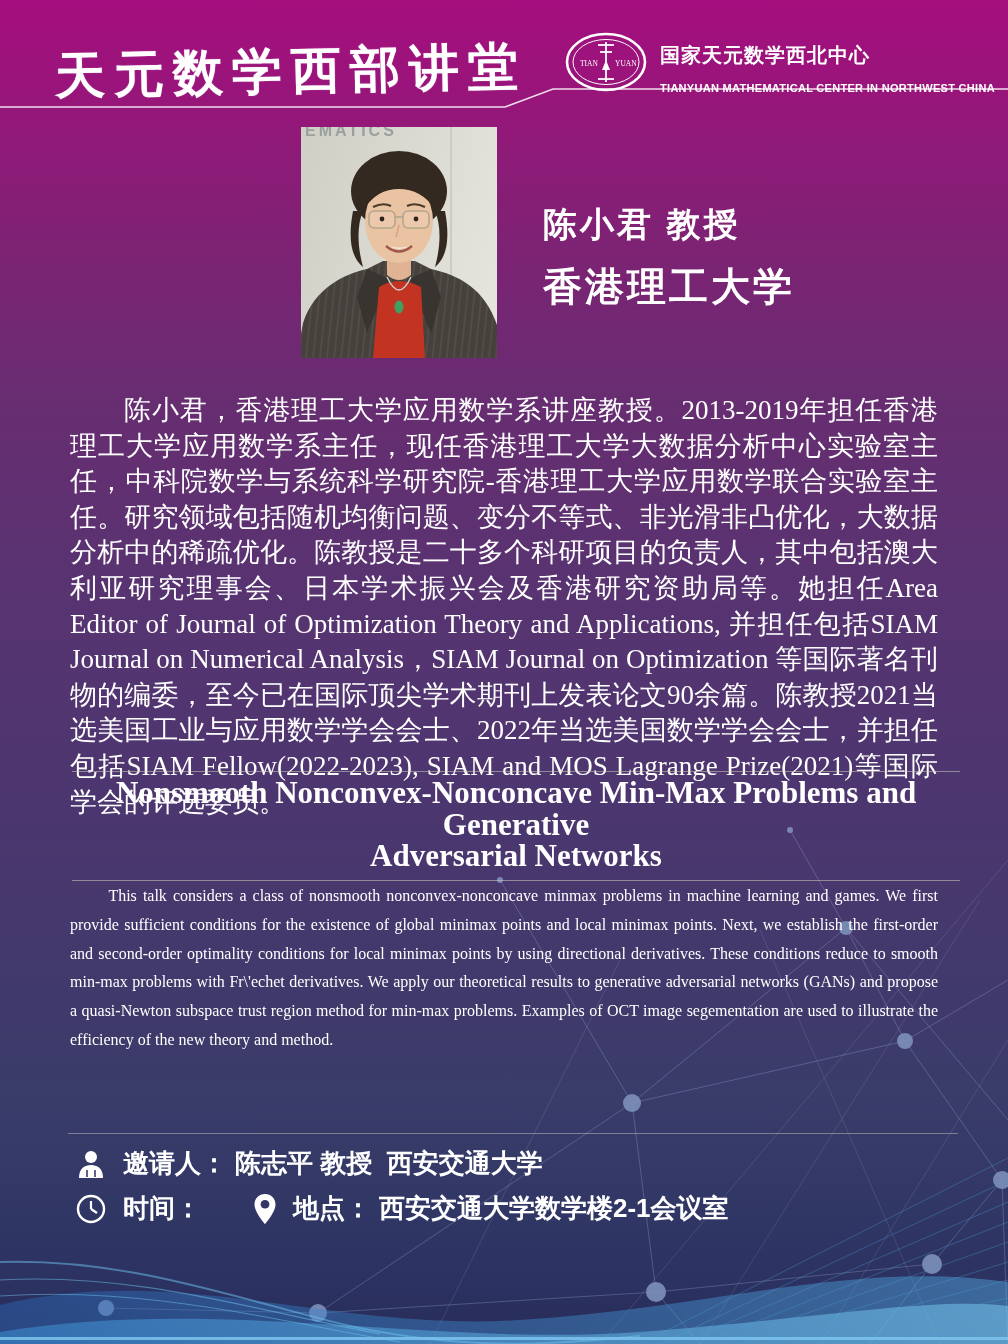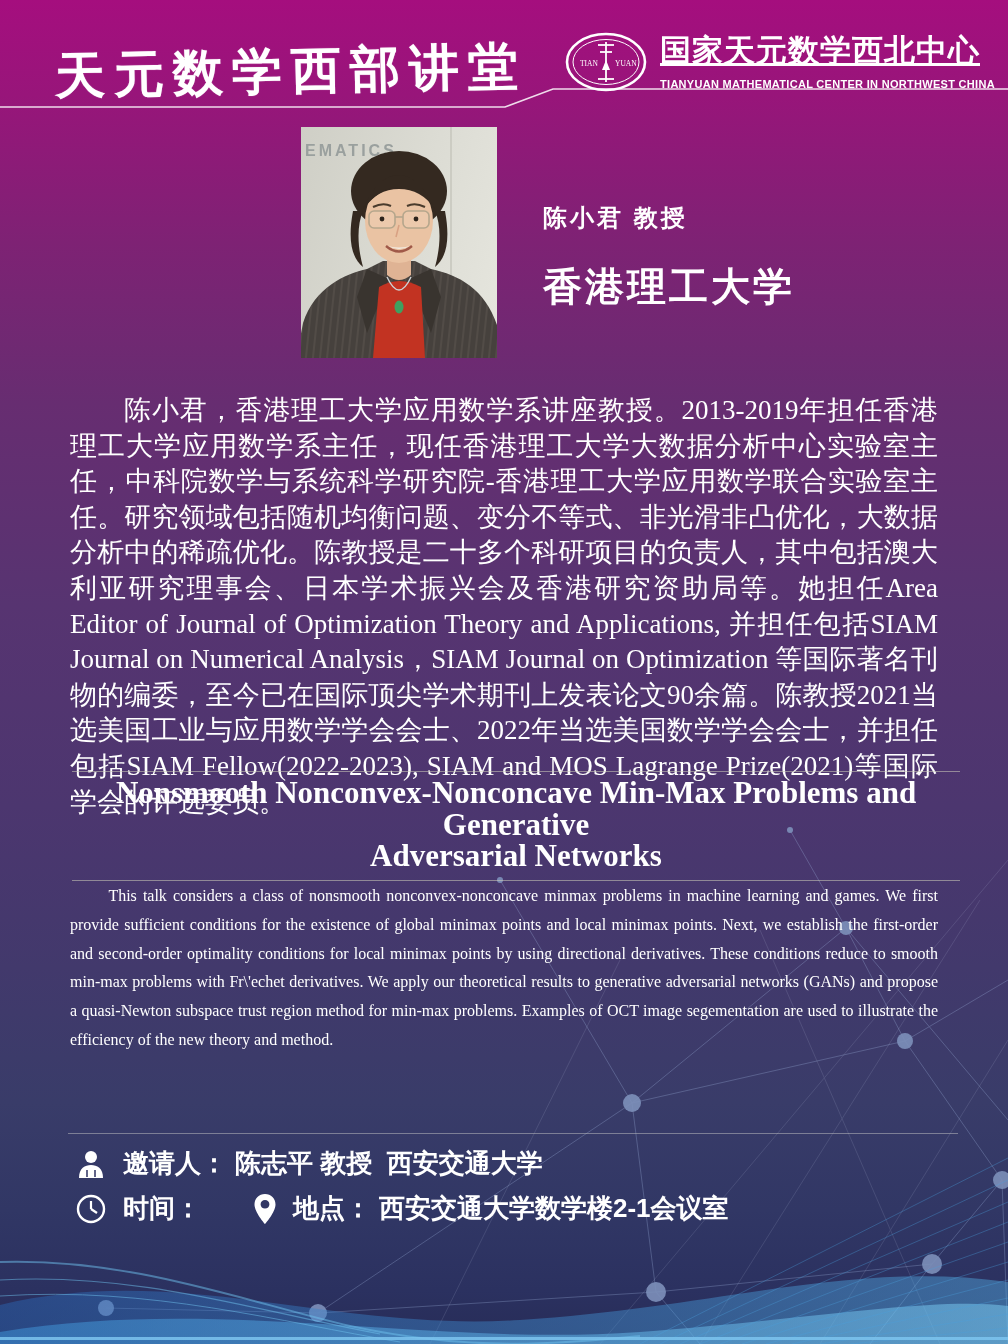--- a/index.html
+++ b/index.html
@@ -12,33 +12,33 @@
   }
   .decor{position:absolute;inset:0;z-index:0;}
   .layer{position:absolute;z-index:2;}
 
   
   .series-title{
     left:55px;top:38px;font-family:"Liberation Serif","DejaVu Serif",serif;
     font-size:50px;font-weight:700;letter-spacing:9px;color:#fff;
     transform:rotate(-1.2deg);text-shadow:0 0 1px rgba(255,255,255,.6);
   }
-  .logo-group{left:564px;top:30px;display:flex;align-items:center;}
+  .logo-group{left:564px;top:30px;display:flex;align-items:flex-end;}
   .org-names{margin-left:12px;display:flex;flex-direction:column;}
-  .org-cn{font-size:31px;font-weight:800;letter-spacing:1px;line-height:32px;text-decoration:underline;}
+  .org-cn{font-size:20px;font-weight:800;letter-spacing:1px;line-height:32px;}
   .org-en{font-size:11px;font-weight:700;letter-spacing:.3px;margin-top:11px;}
 
   
   .photo{left:301px;top:127px;width:196px;height:231px;overflow:hidden;
     background:linear-gradient(105deg,#cfcfc6 0%,#dcdcd4 55%,#e6e6de 100%);}
   .photo-bgtext{position:absolute;top:-5px;left:4px;font-size:16px;letter-spacing:3px;
-    color:#9aa09e;font-weight:700;margin-top:20px;}
+    color:#9aa09e;font-weight:700;}
   .photo svg{position:absolute;inset:0;}
 
-  .speaker-name{left:543px;top:202px;font-size:24px;font-weight:800;letter-spacing:3px;}
+  .speaker-name{left:543px;top:202px;font-size:34px;font-weight:800;letter-spacing:3px;}
   .speaker-affil{left:543px;top:260px;font-size:39px;font-weight:800;letter-spacing:3px;}
 
   
   .bio{
     left:70px;top:366px;width:868px;
     font-family:"Liberation Serif","DejaVu Serif",serif;
     font-size:27px;line-height:35.6px;text-align:justify;text-indent:2em;
   }
 
   

